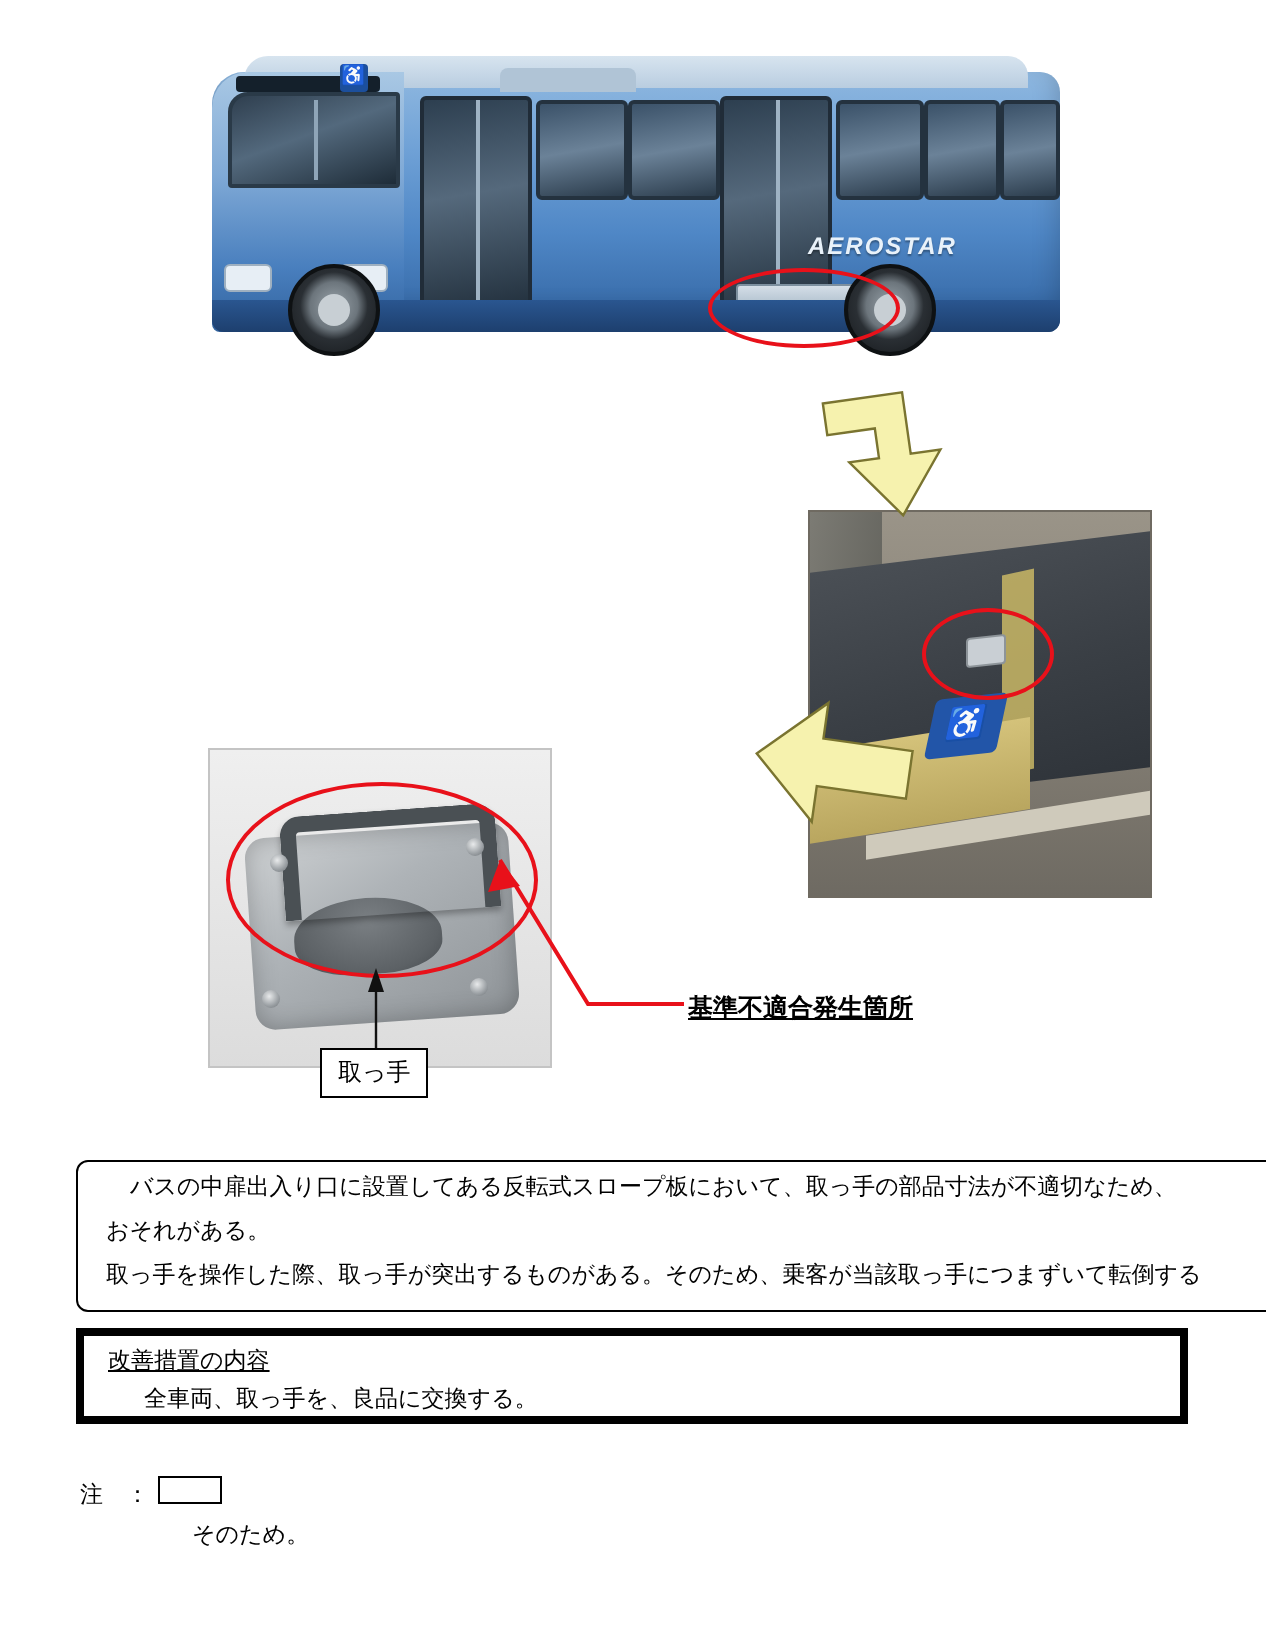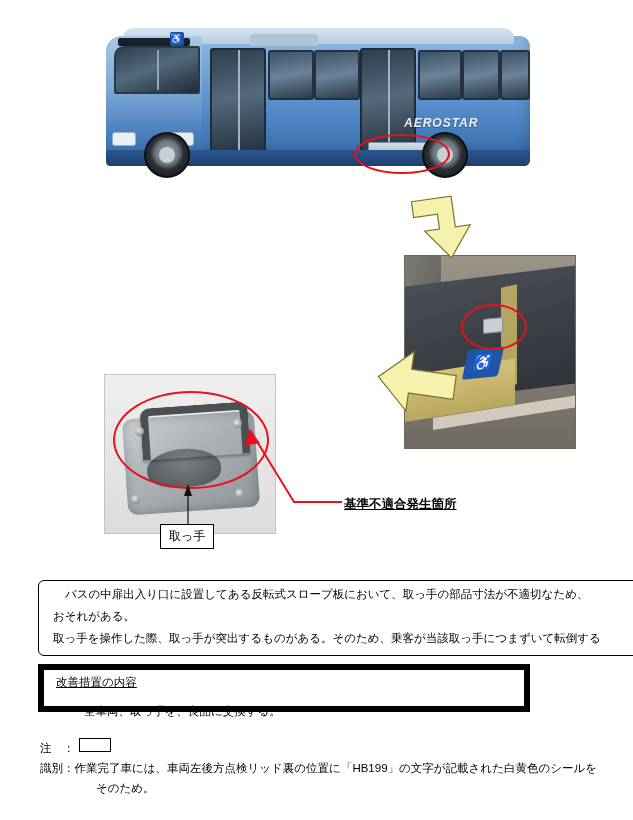--- a/index.html
+++ b/index.html
@@ -354,34 +354,34 @@
     margin: 0 0 3px 0;
     font-size: 11.5px;
     line-height: 1.65;
   }
   .indent1 { text-indent: 12px; }
 
   .measure-box {
     position: absolute;
     left: 38px;
     top: 664px;
-    width: 492px;
+    width: 556px;
     height: 48px;
-    border: 6px solid #000000;
+    border: 4px solid #000000;
     box-sizing: border-box;
     padding: 5px 12px 0 12px;
   }
   .measure-title {
     font-size: 11.5px;
     text-decoration: underline;
     margin: 0 0 4px 0;
   }
   .measure-body {
     font-size: 11.5px;
-    margin: 14px;
+    margin: 4px;
     text-indent: 14px;
   }
 
   .notes {
     position: absolute;
     left: 40px;
     top: 738px;
     width: 560px;
     font-size: 11.5px;
     line-height: 1.75;
@@ -493,18 +493,14 @@
 <div class="measure-box">
   <p class="measure-title">改善措置の内容</p>
   <p class="measure-body">全車両、取っ手を、良品に交換する。</p>
 </div>
 
 <div class="notes">
   <div class="note-row">
     <span class="note-key">注　：</span>
     <span class="note-swatch"></span>
   </div>
-  <div class="note-row">
-    <span class="note-key">識別：</span>
-    <span>作業完了車には、車両左後方点検リッド裏の位置に「HB199」の文字が記載された白黄色のシールを</span>
-  </div>
   <div class="note-indent">そのため。</div>
 </div>
 
 </body></html>

